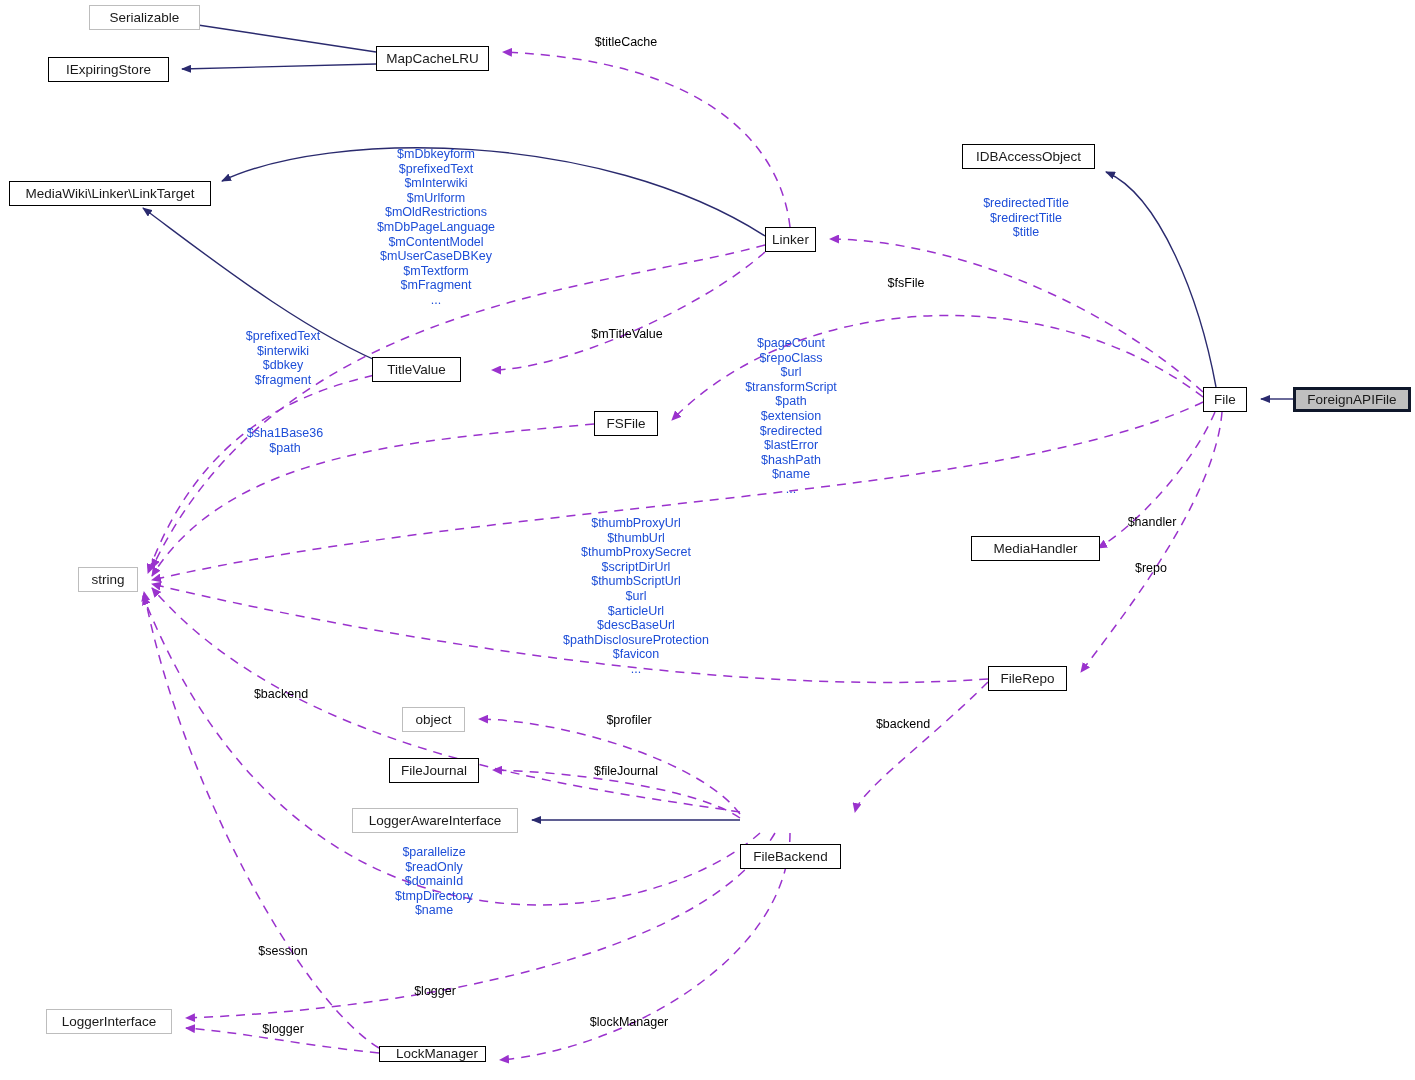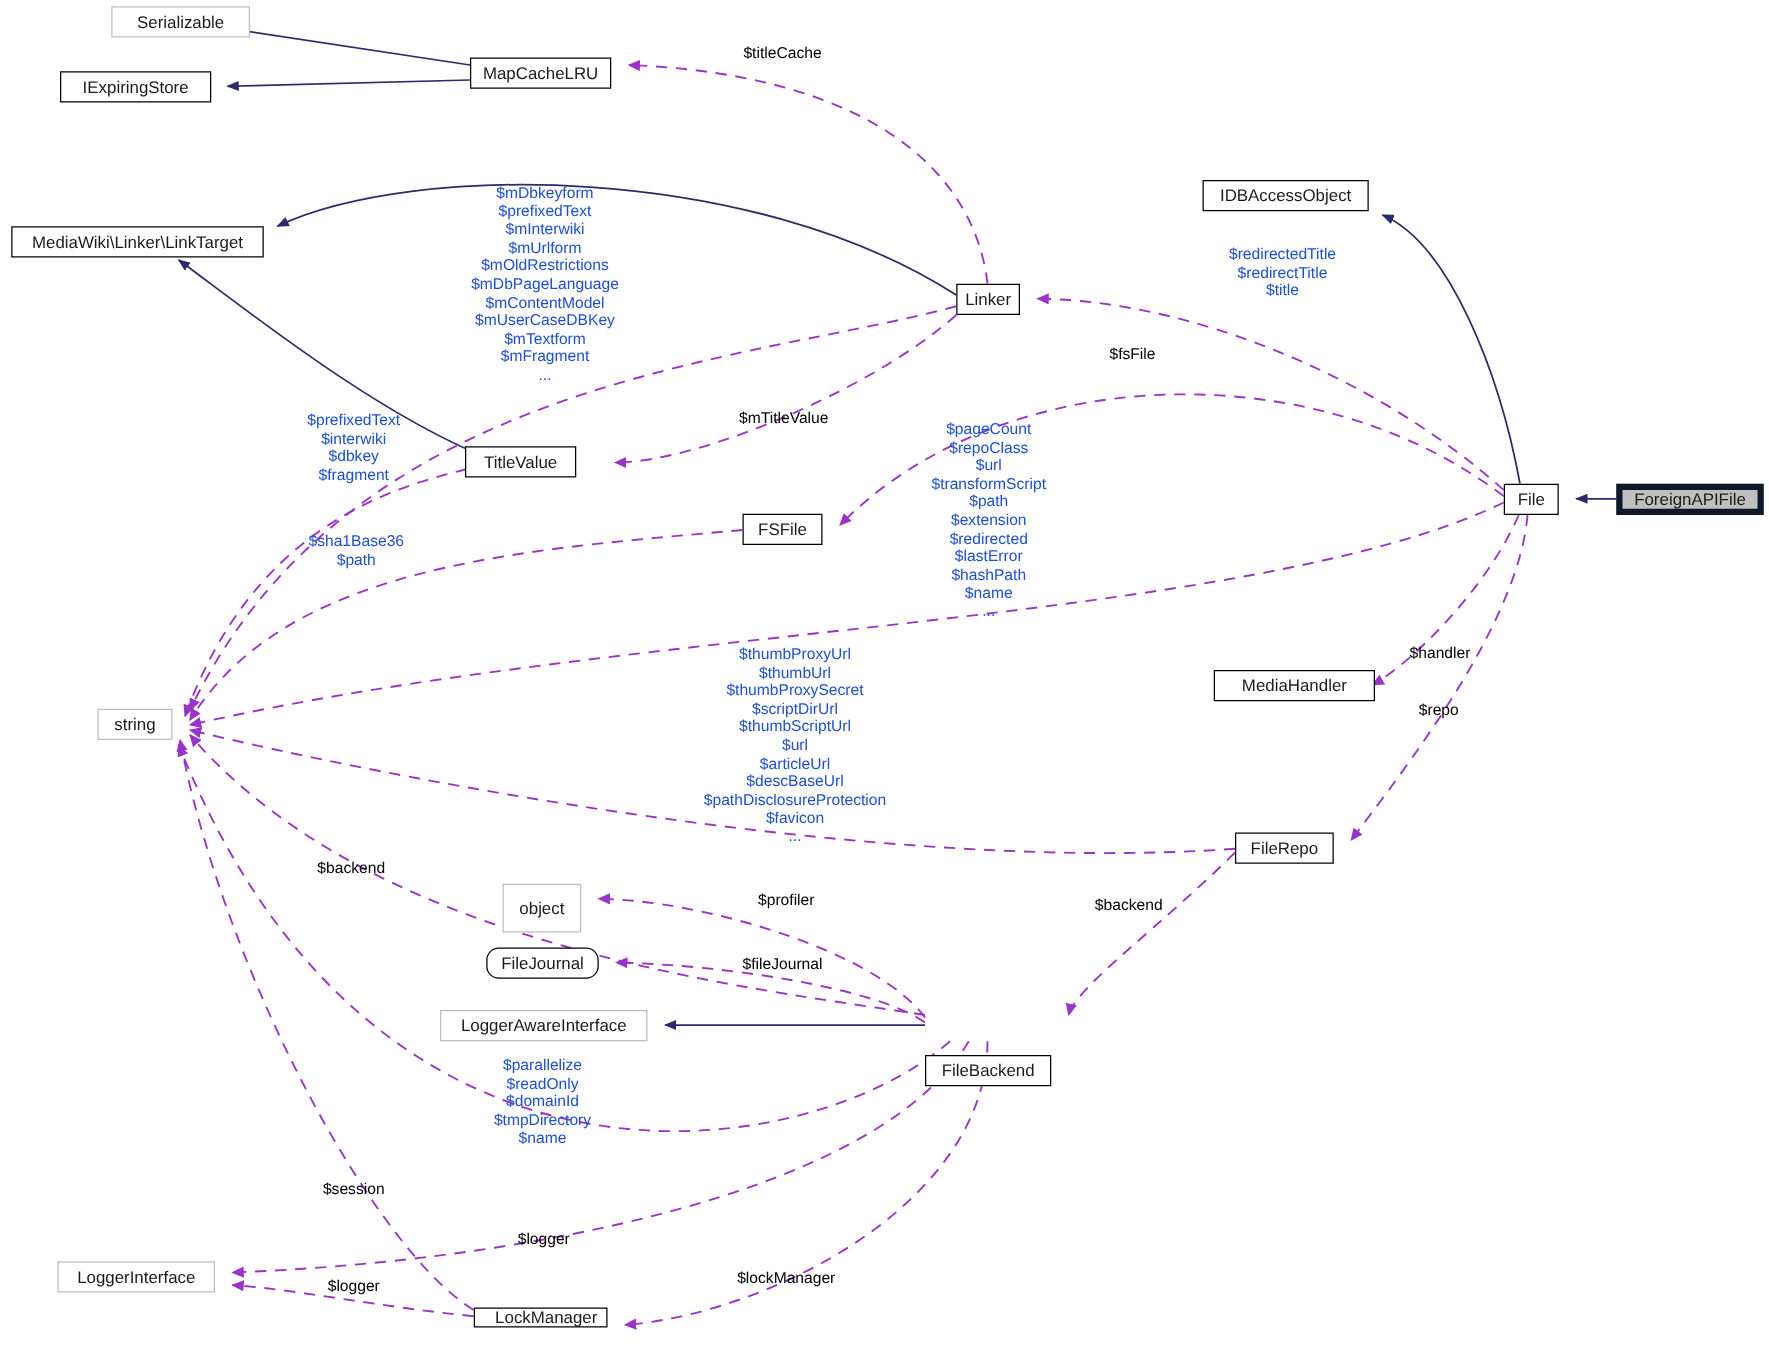--- a/index.html
+++ b/index.html
@@ -37,21 +37,21 @@
     color: #1a1a1a;
     white-space: nowrap;
     line-height: 1;
     padding: 0 6px;
   }
   .node.undocumented {
     border: 1px solid #bdbdbd;
   }
   .node.highlight {
     background: #bfbfbf;
-    border: 5px solid #0f172a;
+    border: 3px solid #0f172a;
   }
   .edge-label {
     position: absolute;
     font-size: 12.5px;
     color: #000000;
     white-space: pre;
     line-height: 14.6px;
     text-align: center;
     transform: translateX(-50%);
   }
@@ -146,24 +146,24 @@
     </div>
   <div class="node undocumented" style="left:78px;  top:567px;  width:60px;  height:25px;">
       <span>string</span>
     </div>
   <div class="node" style="left:971px; top:536px;  width:129px; height:25px;">
       <span>MediaHandler</span>
     </div>
   <div class="node" style="left:988px; top:666px;  width:79px;  height:25px;">
       <span>FileRepo</span>
     </div>
-  <div class="node undocumented" style="left:402px; top:707px;  width:63px;  height:39px;">
+  <div class="node undocumented" style="left:402px; top:707px;  width:63px;  height:25px;">
       <span>object</span>
     </div>
-  <div class="node" style="left:389px; top:758px;  width:90px;  height:25px;border-radius:10px;">
+  <div class="node" style="left:389px; top:758px;  width:90px;  height:25px;">
       <span>FileJournal</span>
     </div>
   <div class="node undocumented" style="left:352px; top:808px;  width:166px; height:25px;">
       <span>LoggerAwareInterface</span>
     </div>
   <div class="node" style="left:740px; top:808px;  width:101px; height:25px;margin-top:36px;">
       <span>FileBackend</span>
     </div>
   <div class="node undocumented" style="left:46px;  top:1009px; width:126px; height:25px;">
       <span>LoggerInterface</span>

